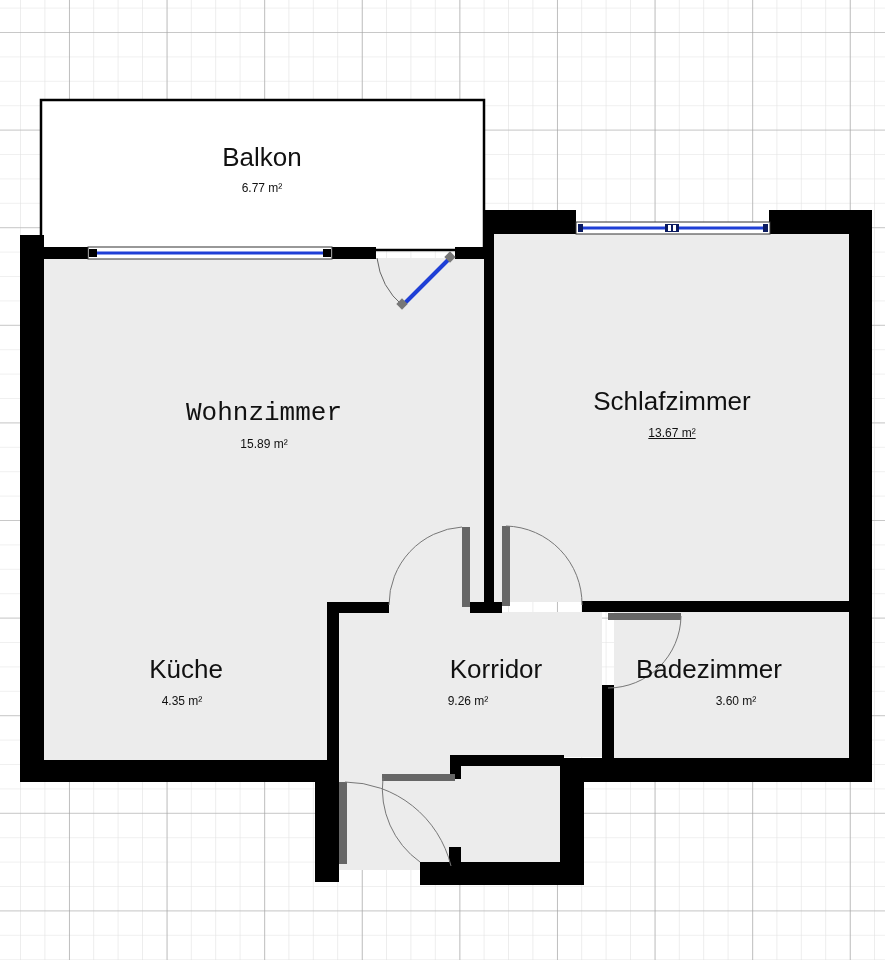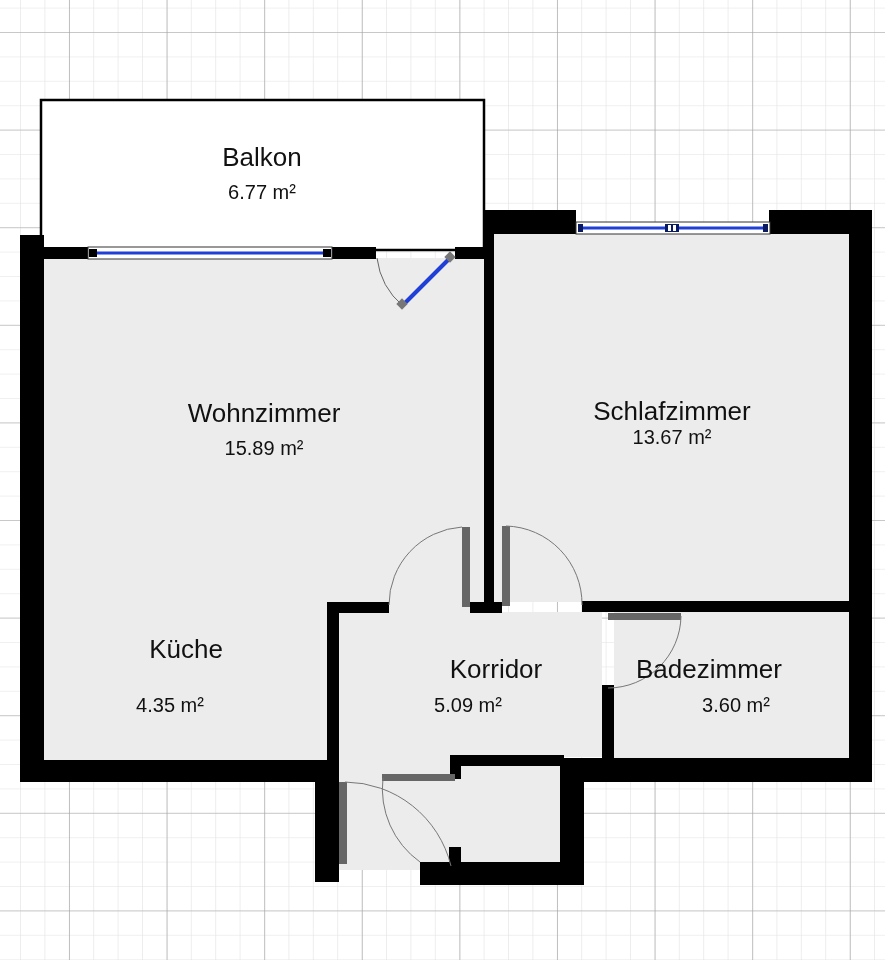--- a/index.html
+++ b/index.html
@@ -1,20 +1,20 @@
 <!DOCTYPE html>
 <html><head>
 <meta charset="utf-8">
 <style>
   html, body { margin: 0; padding: 0; background: #ffffff; }
   body { width: 885px; height: 960px; overflow: hidden; position: relative; font-family: "Liberation Sans", sans-serif; }
   #plan { position: absolute; left: 0; top: 0; width: 885px; height: 960px; }
   .label { position: absolute; transform: translateX(-50%); white-space: nowrap; color: #111; text-align: center; }
   .room-name { font-size: 26px; text-align: right; }
-  .room-area { font-size: 20px; }
+  .room-area { font-size: 12px; }
 </style>
 </head>
 <body>
 
 <svg id="plan" viewBox="0 0 885 960" xmlns="http://www.w3.org/2000/svg">
   <defs>
     <pattern id="minorGrid" x="-4.4" y="7.6" width="24.4" height="24.4" patternUnits="userSpaceOnUse">
       <path d="M 24.4 0 L 0 0 0 24.4" fill="none" stroke="#e2e2e2" stroke-width="1.2"></path>
     </pattern>
     <pattern id="majorGrid" x="69" y="32" width="97.6" height="97.6" patternUnits="userSpaceOnUse">
@@ -125,26 +125,26 @@
 
   <g>
     <rect x="382" y="774" width="73" height="7" fill="#666"></rect>
     <path d="M 383 778 A 90 90 0 0 0 420 862" fill="none" stroke="#777" stroke-width="1"></path>
   </g>
 </svg>
 
 <div class="label room-name" style="left:262px; top:142px;">Balkon</div>
 <div class="label room-area" style="left:262px; top:181px;">6.77 m²</div>
 
-<div class="label room-name" style="left:264px; top:398px;">Wohnzimmer</div>
+<div class="label room-name" style="left:264px; top:398px;font-family:Liberation Mono, monospace;">Wohnzimmer</div>
 <div class="label room-area" style="left:264px; top:437px;">15.89 m²</div>
 
-<div class="label room-name" style="left:672px; top:386px;margin-top:10px;">Schlafzimmer</div>
-<div class="label room-area" style="left:672px; top:426px;">13.67 m²</div>
+<div class="label room-name" style="left:672px; top:386px;">Schlafzimmer</div>
+<div class="label room-area" style="left:672px; top:426px;text-decoration:underline;">13.67 m²</div>
 
-<div class="label room-name" style="left:186px; top:634px;">Küche</div>
-<div class="label room-area" style="left:170px; top:694px;">4.35 m²</div>
+<div class="label room-name" style="left:186px; top:654px;">Küche</div>
+<div class="label room-area" style="left:182px; top:694px;">4.35 m²</div>
 
 <div class="label room-name" style="left:468px; top:654px;margin-left:28px;">Korridor</div>
-<div class="label room-area" style="left:468px; top:694px;">5.09 m²</div>
+<div class="label room-area" style="left:468px; top:694px;">9.26 m²</div>
 
 <div class="label room-name" style="left:709px; top:654px;">Badezimmer</div>
 <div class="label room-area" style="left:736px; top:694px;text-align:center;">3.60 m²</div>
 
 </body></html>

